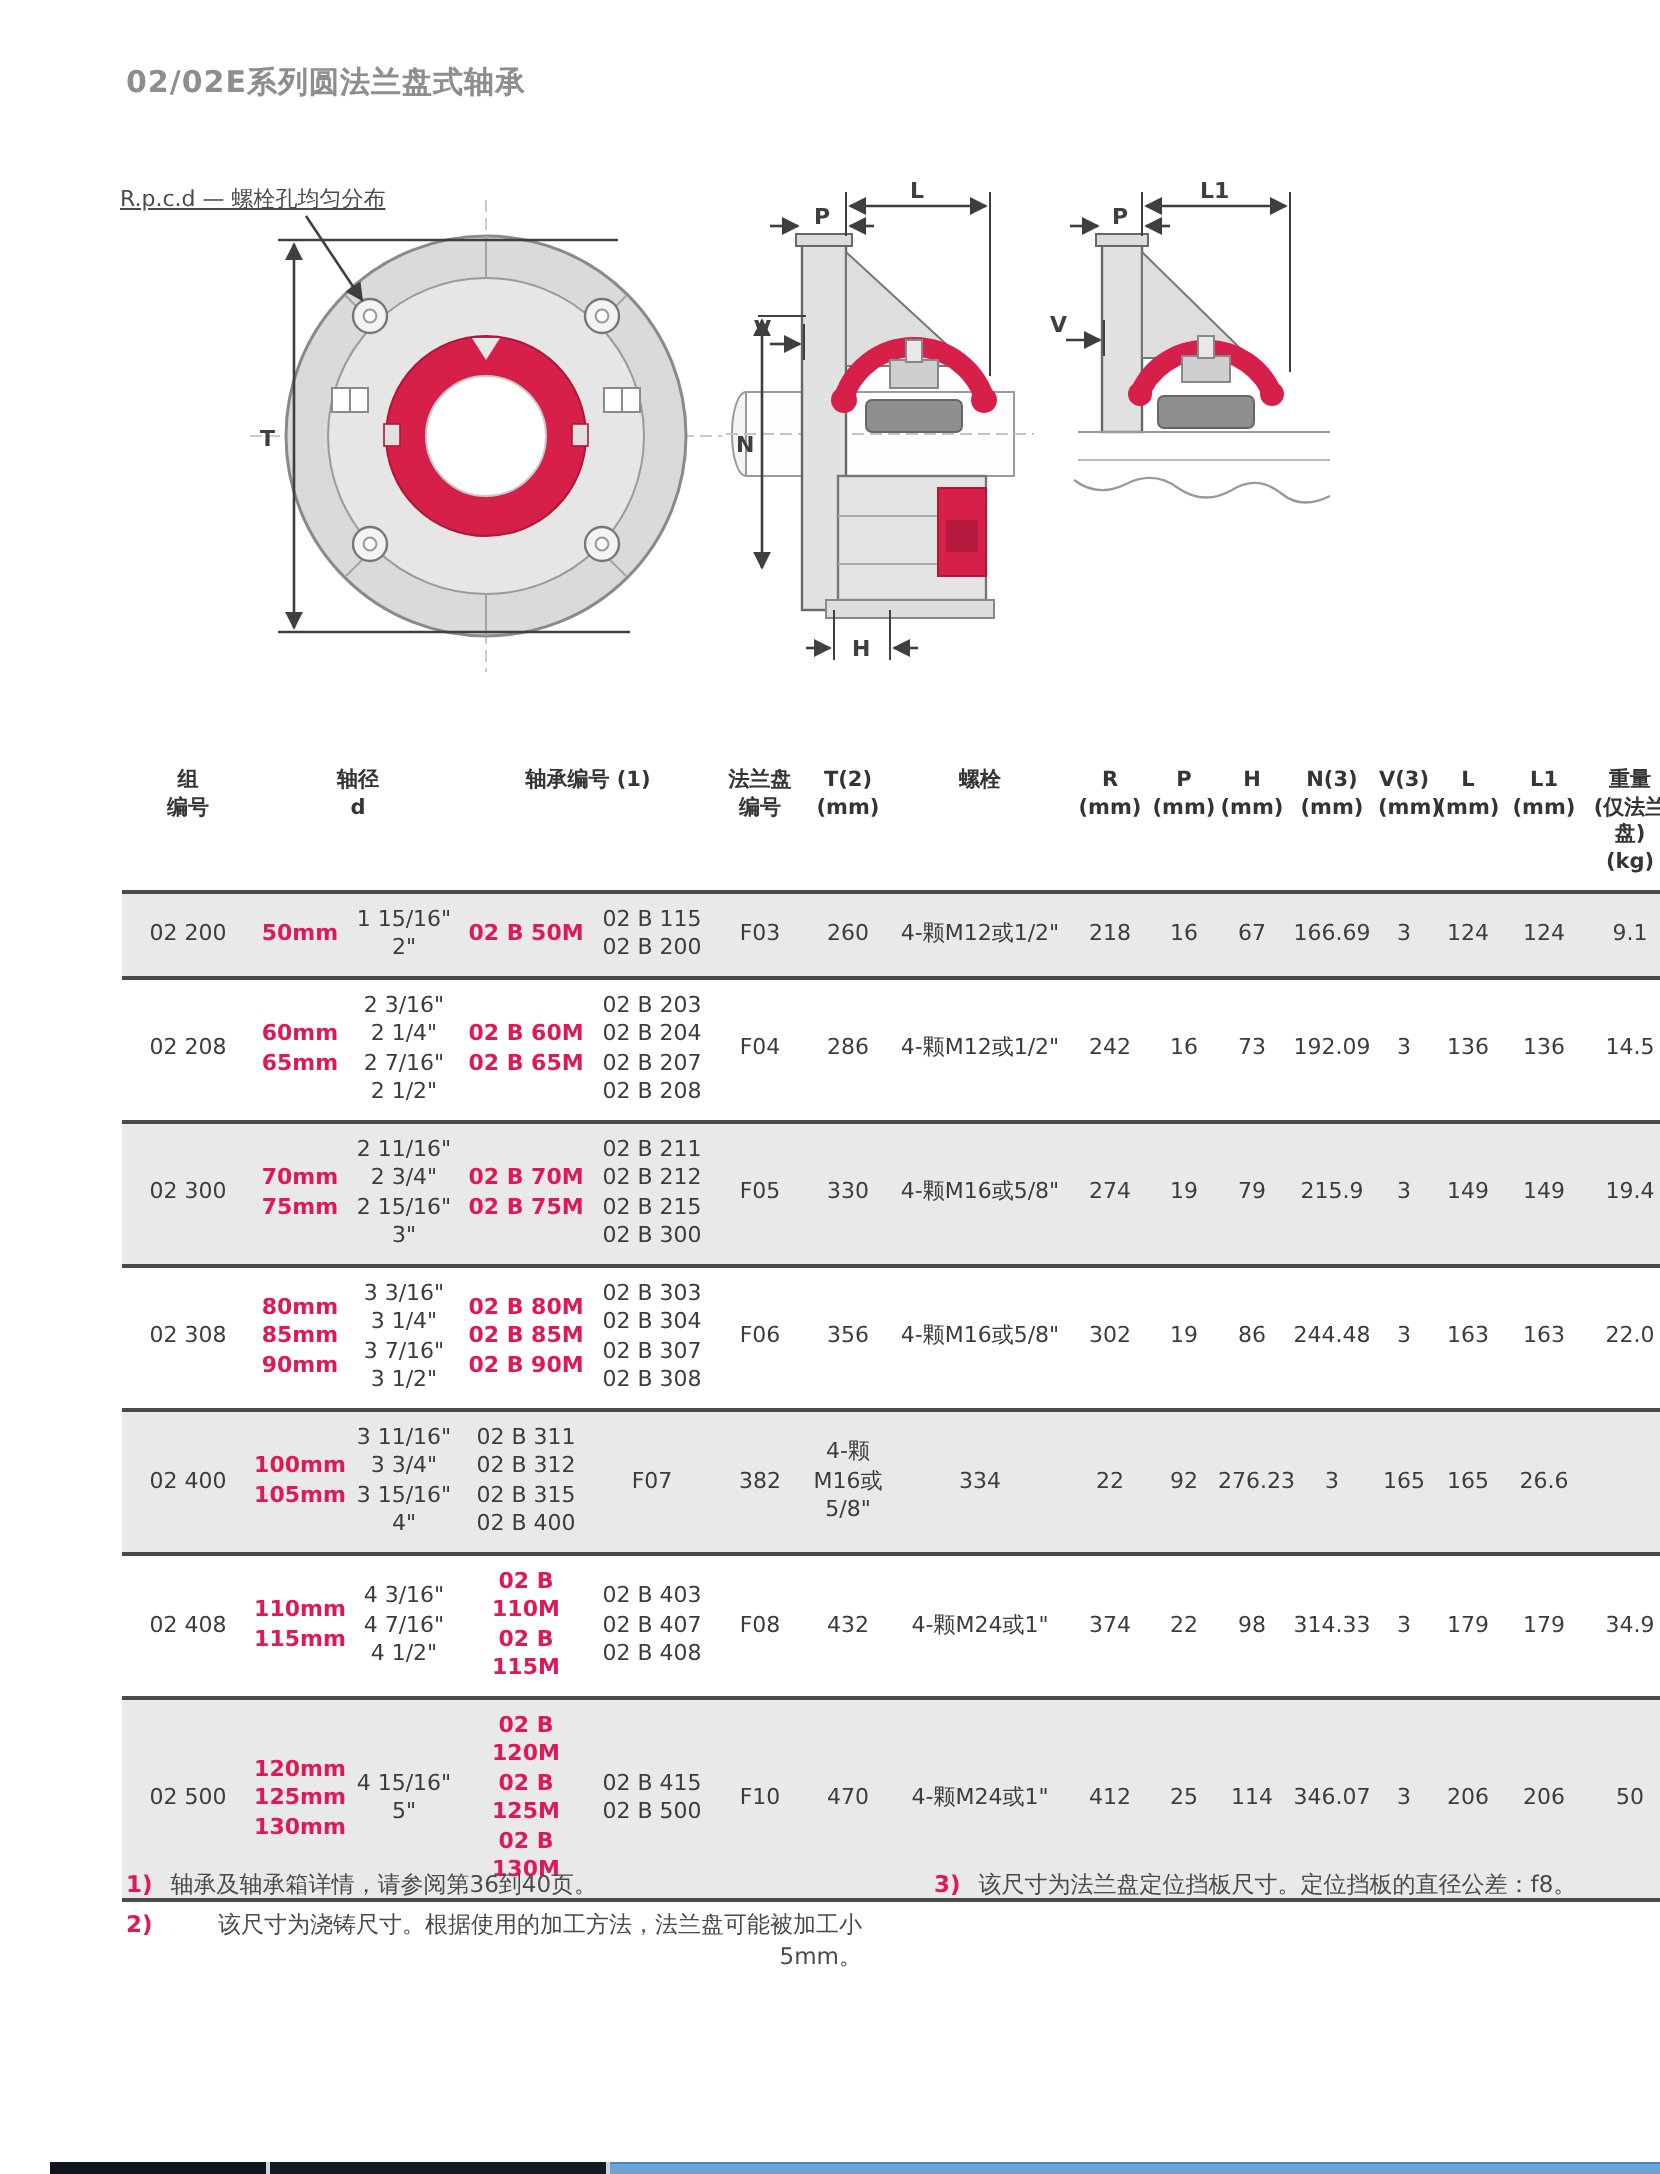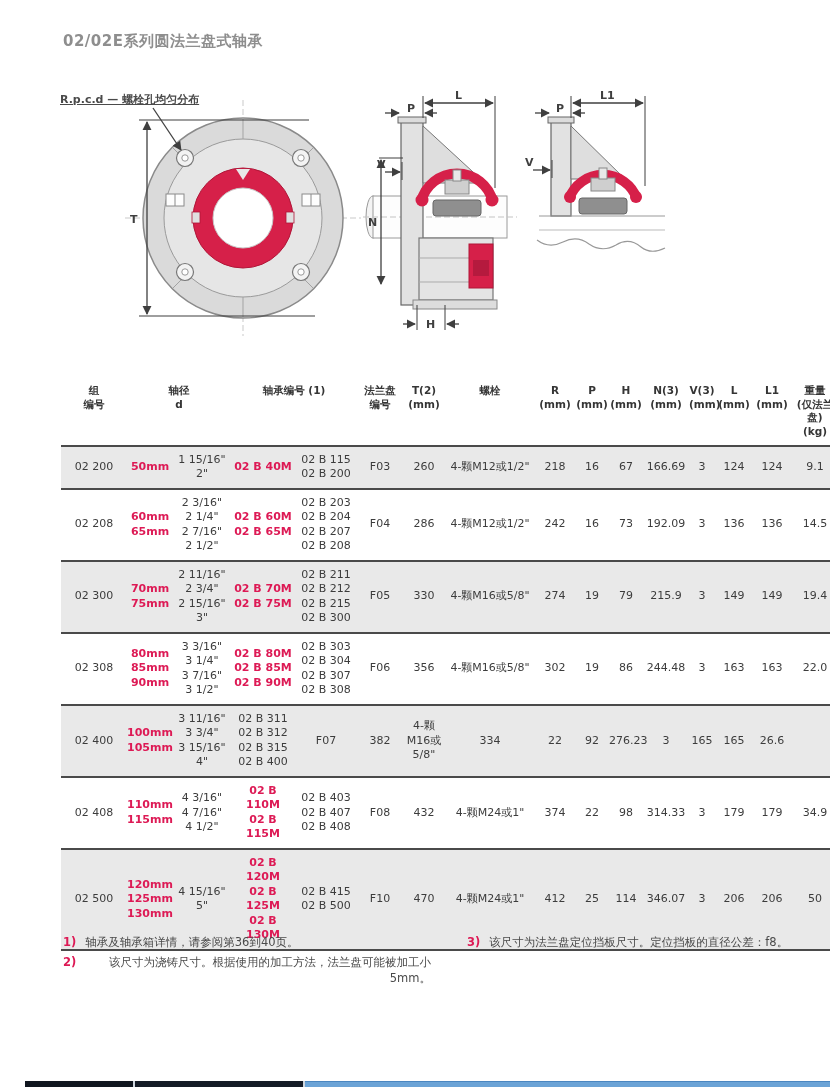--- a/index.html
+++ b/index.html
@@ -11,21 +11,21 @@
     --title-gray:#8e8e8e;
   }
   html,body{margin:0;padding:0;background:#fff;}
   body{font-family:"DejaVu Sans",sans-serif;color:var(--ink);}
   .page{position:relative;width:830px;height:1087px;background:#fff;overflow:hidden;margin-left:25px;}
   .page-edge{position:absolute;right:13px;top:0;bottom:8px;width:1px;background:#e3e3e3;}
 
   .page-title{position:absolute;left:38px;top:32px;font-size:15px;font-weight:600;color:var(--title-gray);letter-spacing:.5px;}
 
   .diagram-svg{position:absolute;left:0;top:0;width:830px;height:372px;}
-  .rpcd-label{position:absolute;left:35px;top:92px;font-size:11px;font-weight:bold;color:#4a4a4a;text-decoration:underline;}
+  .rpcd-label{position:absolute;left:35px;top:92px;font-size:11px;font-weight:normal;color:#4a4a4a;text-decoration:underline;}
   .dim-text{font-size:11px;font-weight:bold;fill:#3f3f3f;}
 
   .content{position:absolute;left:36px;right:16px;top:376px;}
   .section-header{font-size:15.5px;font-weight:bold;padding-bottom:4px;border-bottom:3px solid #3f3f3f;}
   .section-header .red{color:var(--accent);}
   .section-header .dark{color:var(--ink);}
 
   .spec-table{--cols:66px 46px 58px 64px 62px 46px 42px 90px 40px 34px 34px 46px 26px 38px 38px 48px;width:100%;}
   .thead,.trow{display:grid;grid-template-columns:var(--cols);align-items:center;}
   .thead{align-items:start;border-bottom:2px solid var(--rule);padding:8px 0 6px 0;}
@@ -207,21 +207,21 @@
         <div class="th">重量
 (仅法兰盘)
 (kg)</div>
       </div>
       <div class="tbody">
       <div class="trow">
         <div class="td">02 200</div>
         <div class="td red">50mm</div>
         <div class="td">1 15/16"
 2"</div>
-        <div class="td red">02 B 40M</div>
+        <div class="td red">02 B 50M</div>
         <div class="td">02 B 115
 02 B 200</div>
         <div class="td">F03</div>
         <div class="td">260</div>
         <div class="td">4-颗M12或1/2"</div>
         <div class="td">218</div>
         <div class="td">16</div>
         <div class="td">67</div>
         <div class="td">166.69</div>
         <div class="td">3</div>

